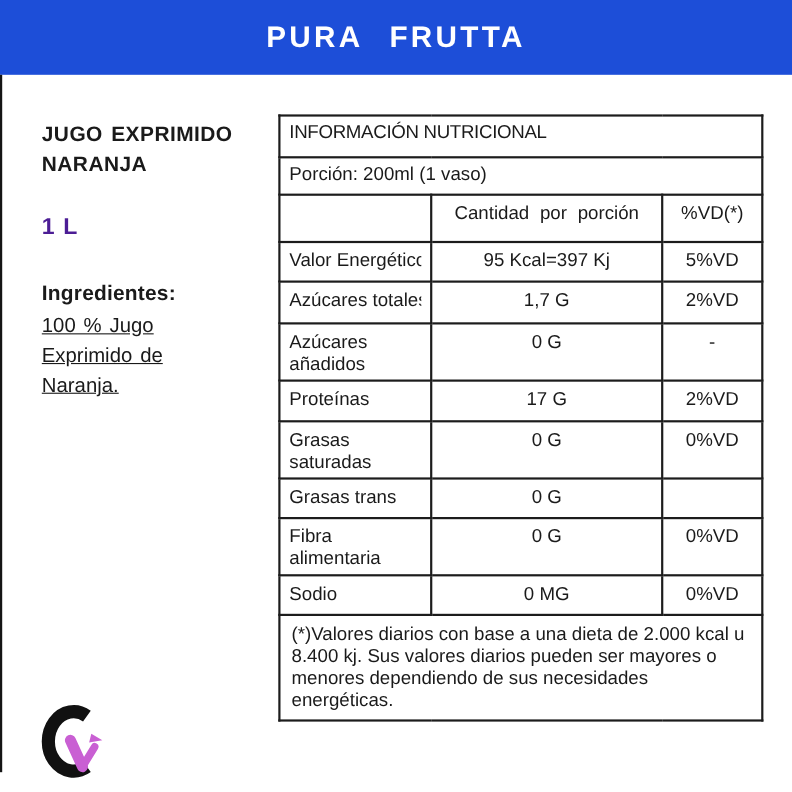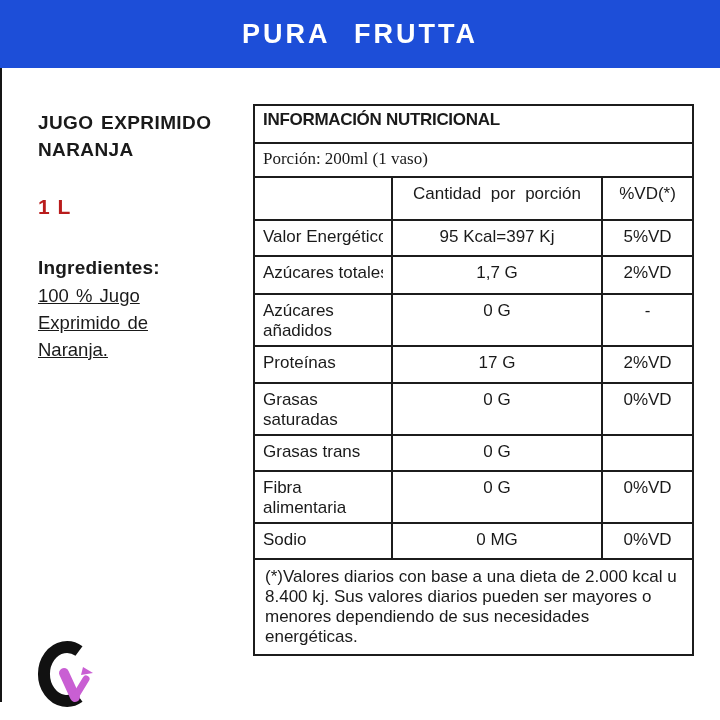--- a/index.html
+++ b/index.html
@@ -20,45 +20,45 @@
   .left-edge-line{
     position:absolute;left:0;top:68px;width:2px;height:634px;background:#151515;
   }
   
   .left-col{position:absolute;left:38px;top:110px;width:206px;}
   .product-name{
     margin:0;font-size:19px;font-weight:bold;line-height:1.4;
     letter-spacing:.4px;word-spacing:2px;
   }
   .volume{
-    margin-top:32px;font-size:21px;font-weight:bold;color:#b91c1c;
+    margin-top:32px;font-size:21px;font-weight:bold;color:#4c1d95;
     letter-spacing:1px;
   }
   .ingredients-label{
     margin-top:38px;font-size:19px;font-weight:bold;letter-spacing:.2px;
   }
   .ingredients-text{
     margin-top:4px;width:175px;font-size:18.5px;line-height:1.45;word-spacing:2px;text-decoration:underline;
   }
   
   .logo{position:absolute;left:32px;top:638px;width:72px;height:72px;}
   
   .ntable{
     position:absolute;left:253px;top:104px;width:439px;
     border-collapse:collapse;table-layout:fixed;
   }
   .ntable td{
     border:2px solid #1c1c1c;vertical-align:top;
     font-size:17px;line-height:1.18;padding:6px 8px 4px 8px;
   }
   .title-cell{
-    font-size:25px;font-weight:bold;letter-spacing:-0.3px;
+    font-size:25px;font-weight:normal;letter-spacing:-0.3px;
     padding:4px 8px 4px 8px !important;white-space:pre;overflow:hidden;
   }
-  .portion-cell{font-size:19px;padding:5px 8px !important;white-space:pre;overflow:hidden;font-family:Liberation Serif, serif;}
+  .portion-cell{font-size:19px;padding:5px 8px !important;white-space:pre;overflow:hidden;}
   .colhead-amount,.colhead-vd{text-align:center;vertical-align:middle;}
   .colhead-amount{word-spacing:5px;}
   .col-label span{display:block;white-space:pre;overflow:hidden;}
   .col-amount,.col-vd{text-align:center;}
   .footnote-cell{
     font-size:16px;line-height:1.32;padding:7px 10px !important;
     white-space:pre-line;overflow:hidden;
   }
 </style>
 </head>

